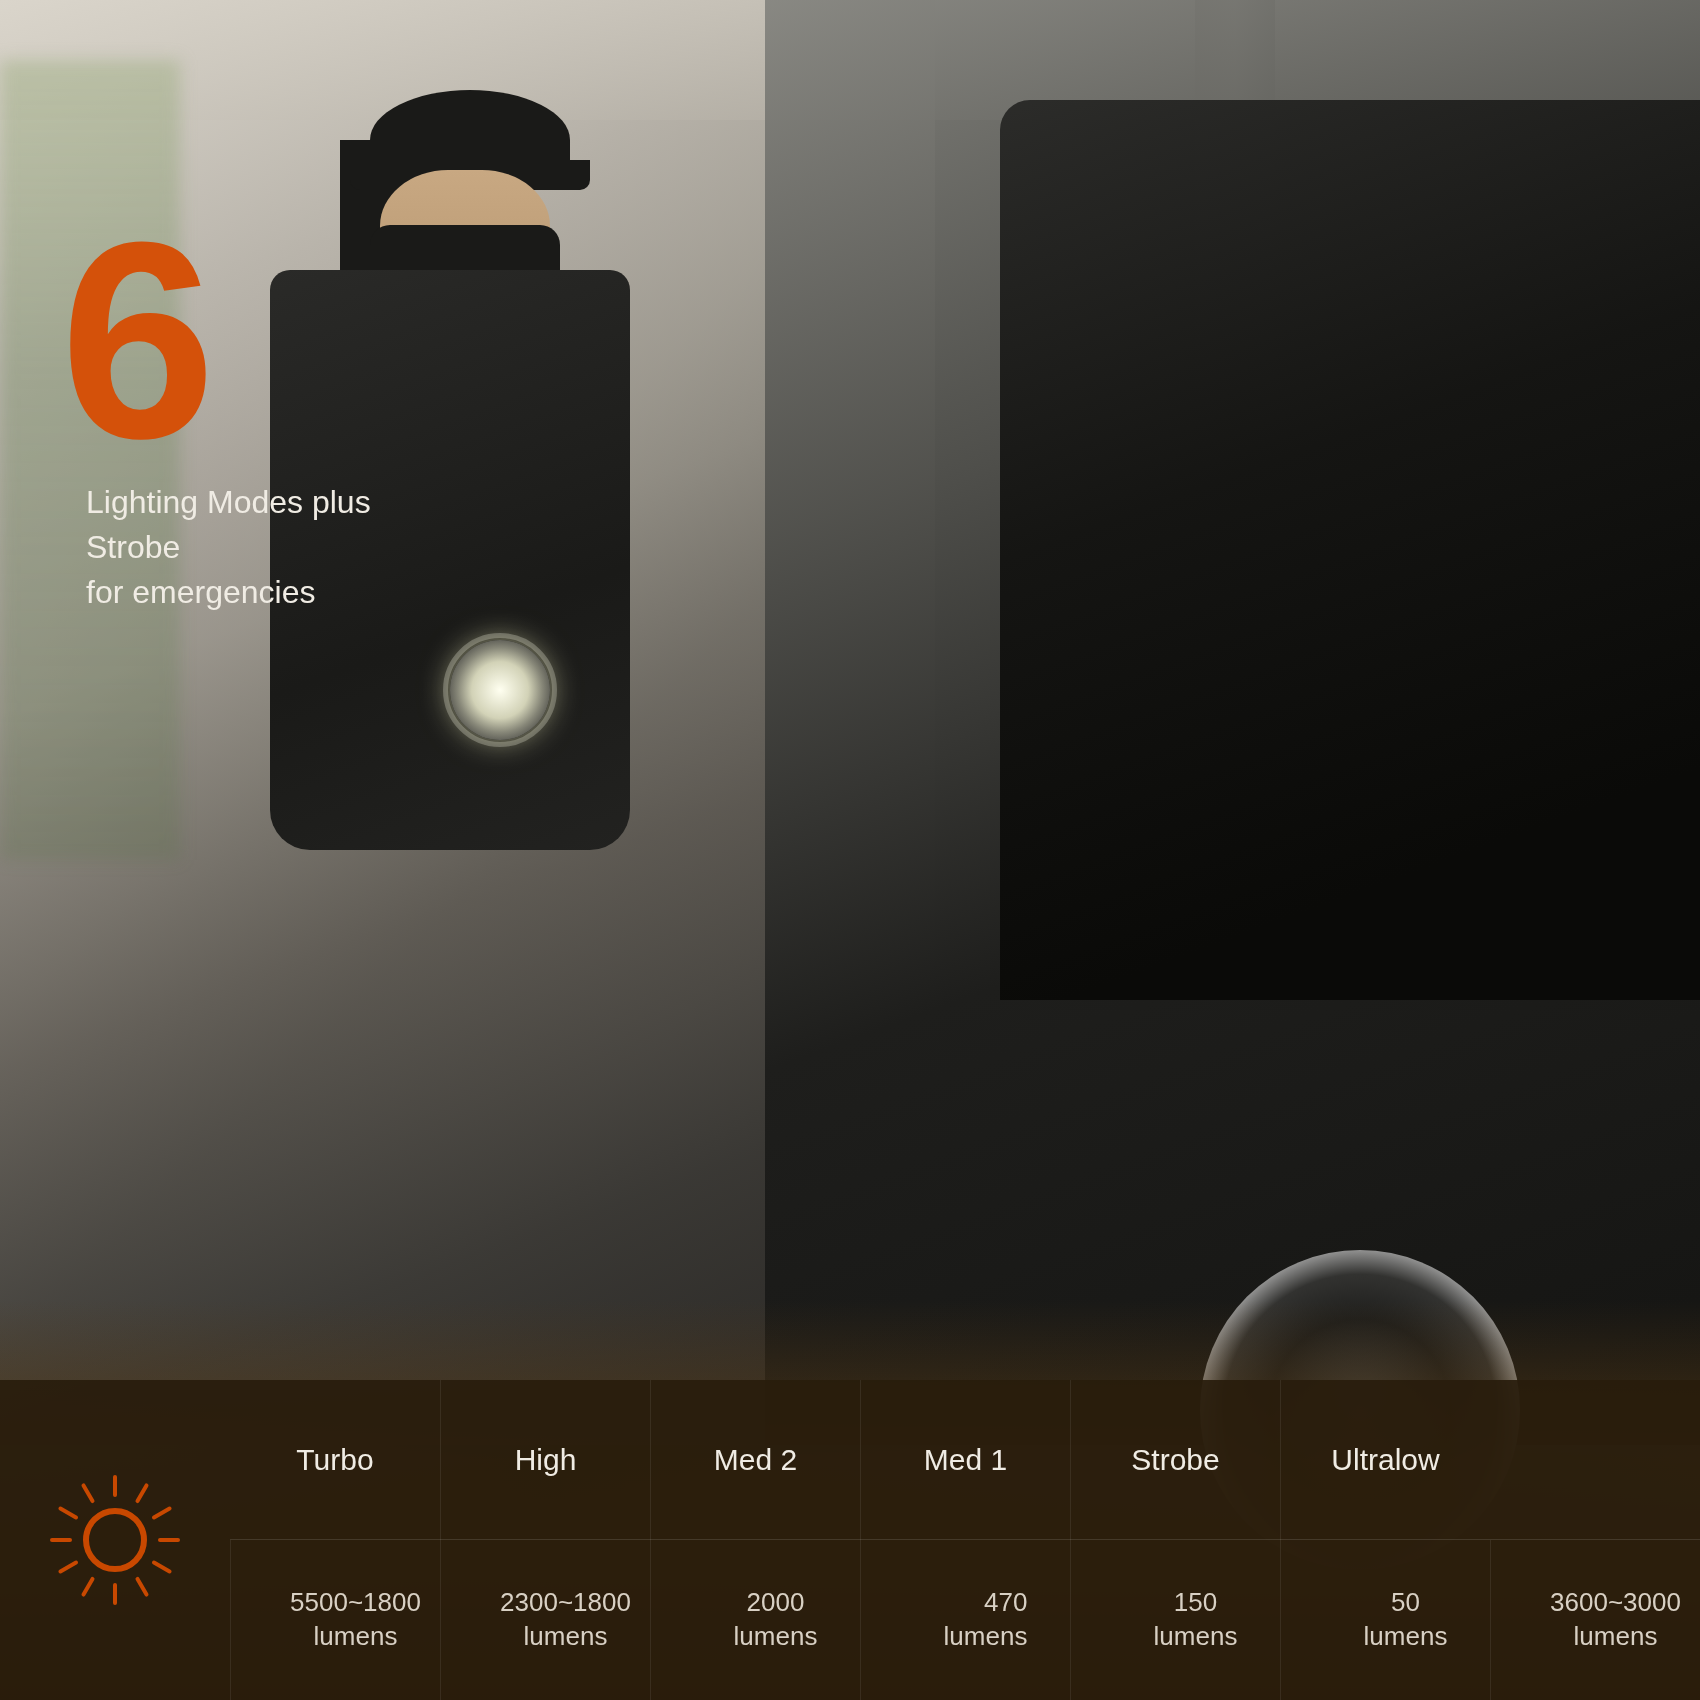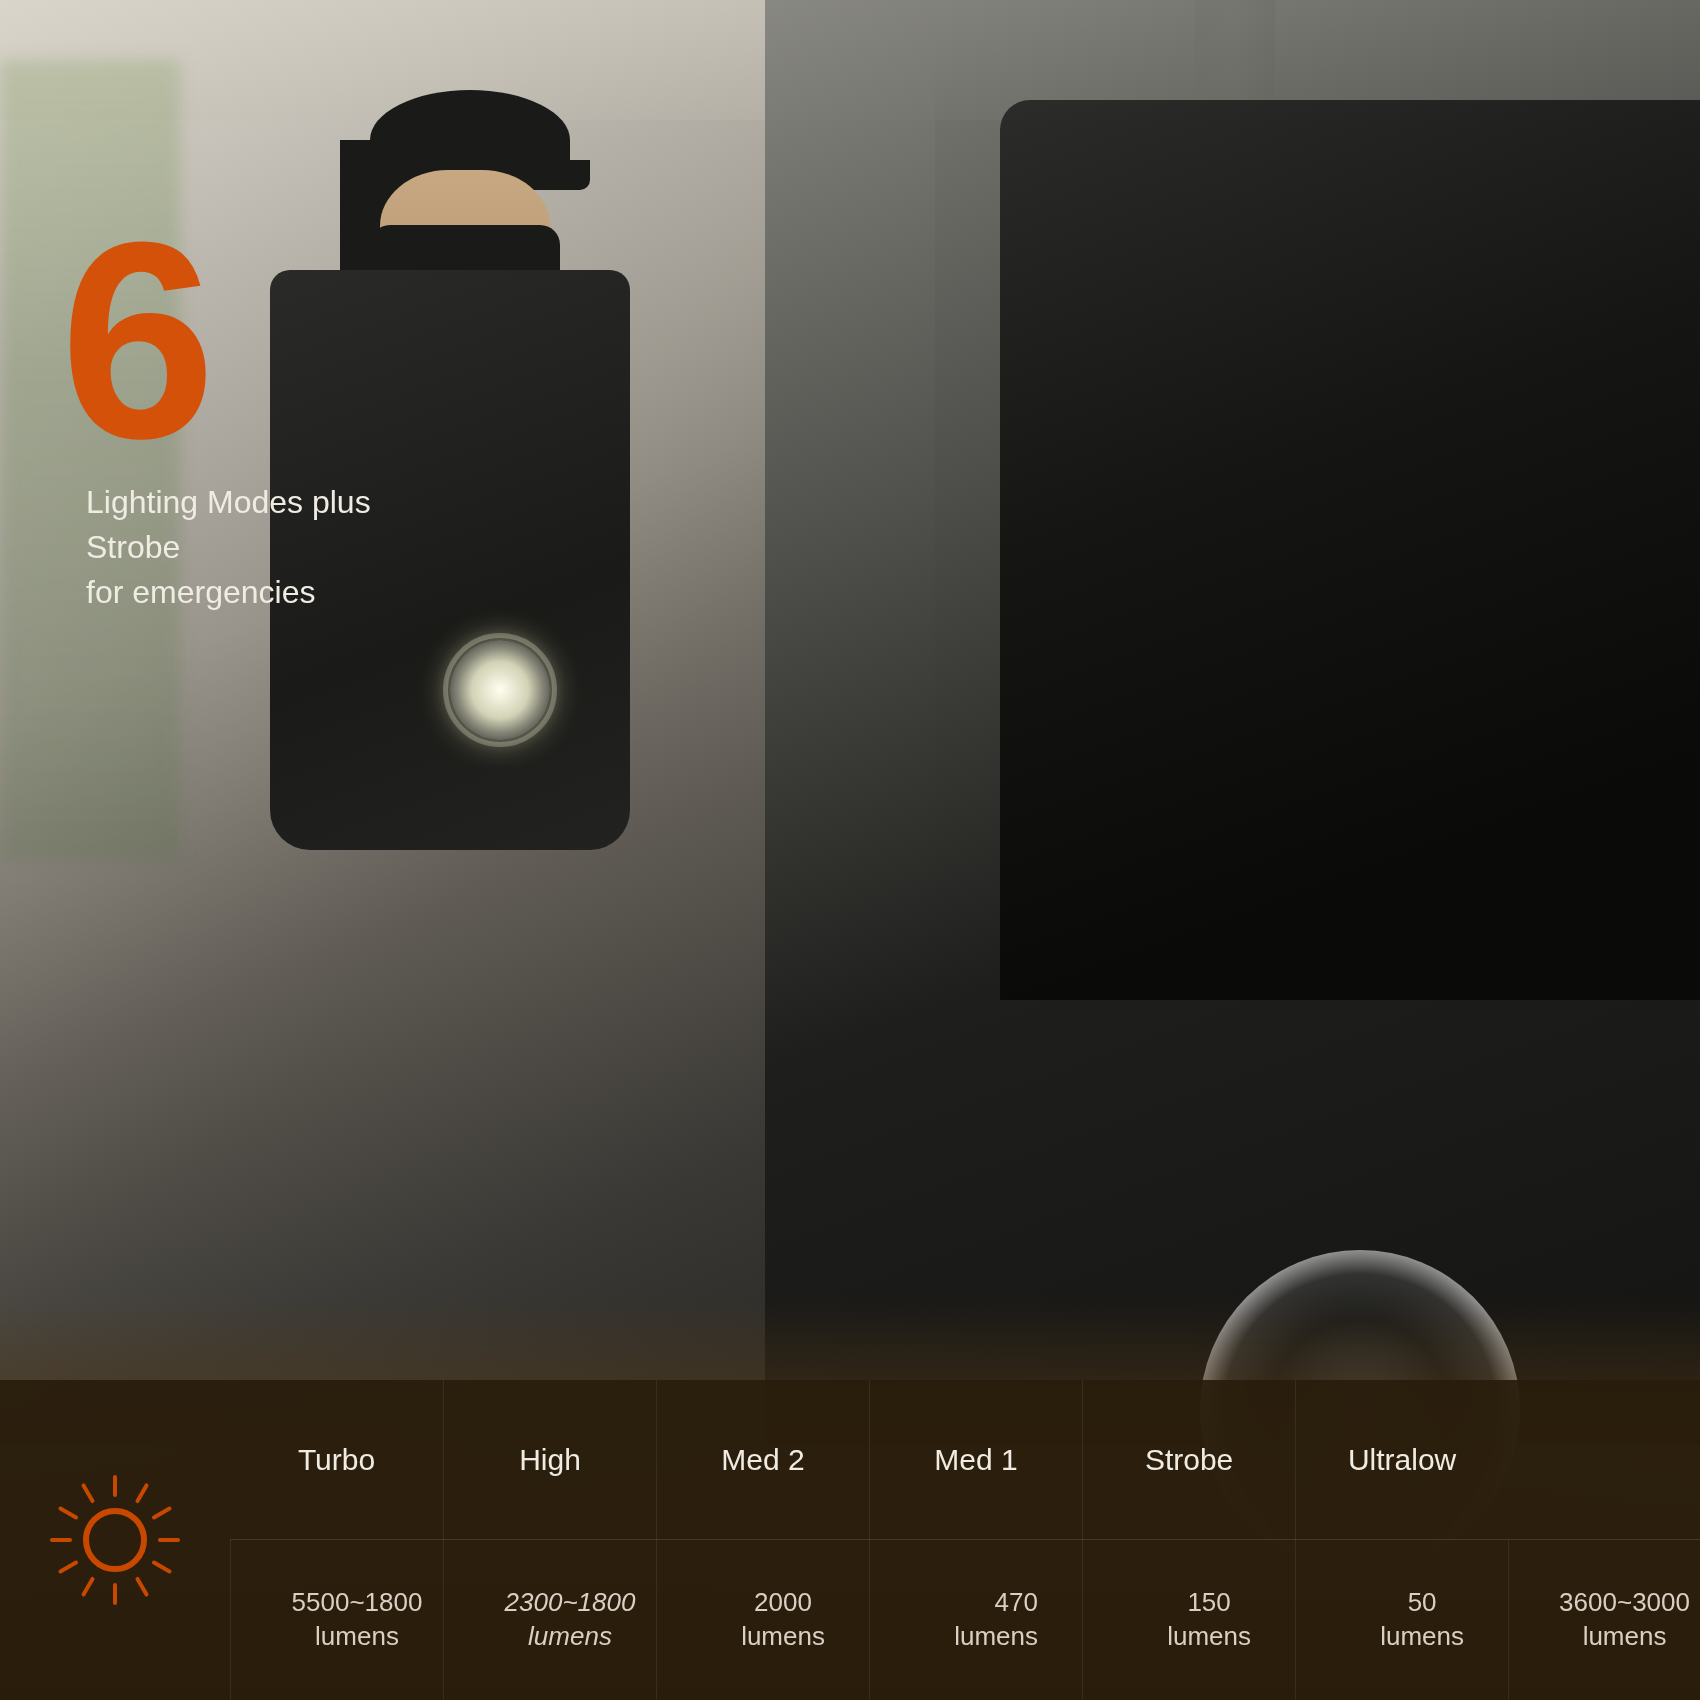--- a/index.html
+++ b/index.html
@@ -306,21 +306,21 @@
       border-radius: 50%;
       border: 6px solid #C84800;
       top: 50%; left: 50%;
       transform: translate(-50%, -50%);
     }
 
     
     #modes-grid {
       flex: 1;
       display: grid;
-      grid-template-columns: repeat(6, 1fr);
+      grid-template-columns: repeat(7, 1fr);
       grid-template-rows: 1fr 1fr;
     }
 
     .mode-cell {
       display: flex;
       align-items: center;
       justify-content: center;
       border-left: 1px solid rgba(255,255,255,0.08);
     }
 
@@ -438,21 +438,21 @@
       </div>
       <div class="mode-cell mode-name-row">
         <span class="mode-name">Ultralow</span>
       </div>
 
       <div class="mode-cell mode-value-row">
         <span class="mode-value" style="white-space:pre-line;">5500~1800
 lumens</span>
       </div>
       <div class="mode-cell mode-value-row">
-        <span class="mode-value" style="white-space:pre-line;font-style:italic;">2300~1800
+        <span class="mode-value" style="white-space:pre-line;">2300~1800
 lumens</span>
       </div>
       <div class="mode-cell mode-value-row">
         <span class="mode-value" style="white-space:pre-line;">2000
 lumens</span>
       </div>
       <div class="mode-cell mode-value-row">
         <span class="mode-value" style="white-space:pre-line;text-align:right;">470
 lumens</span>
       </div>

